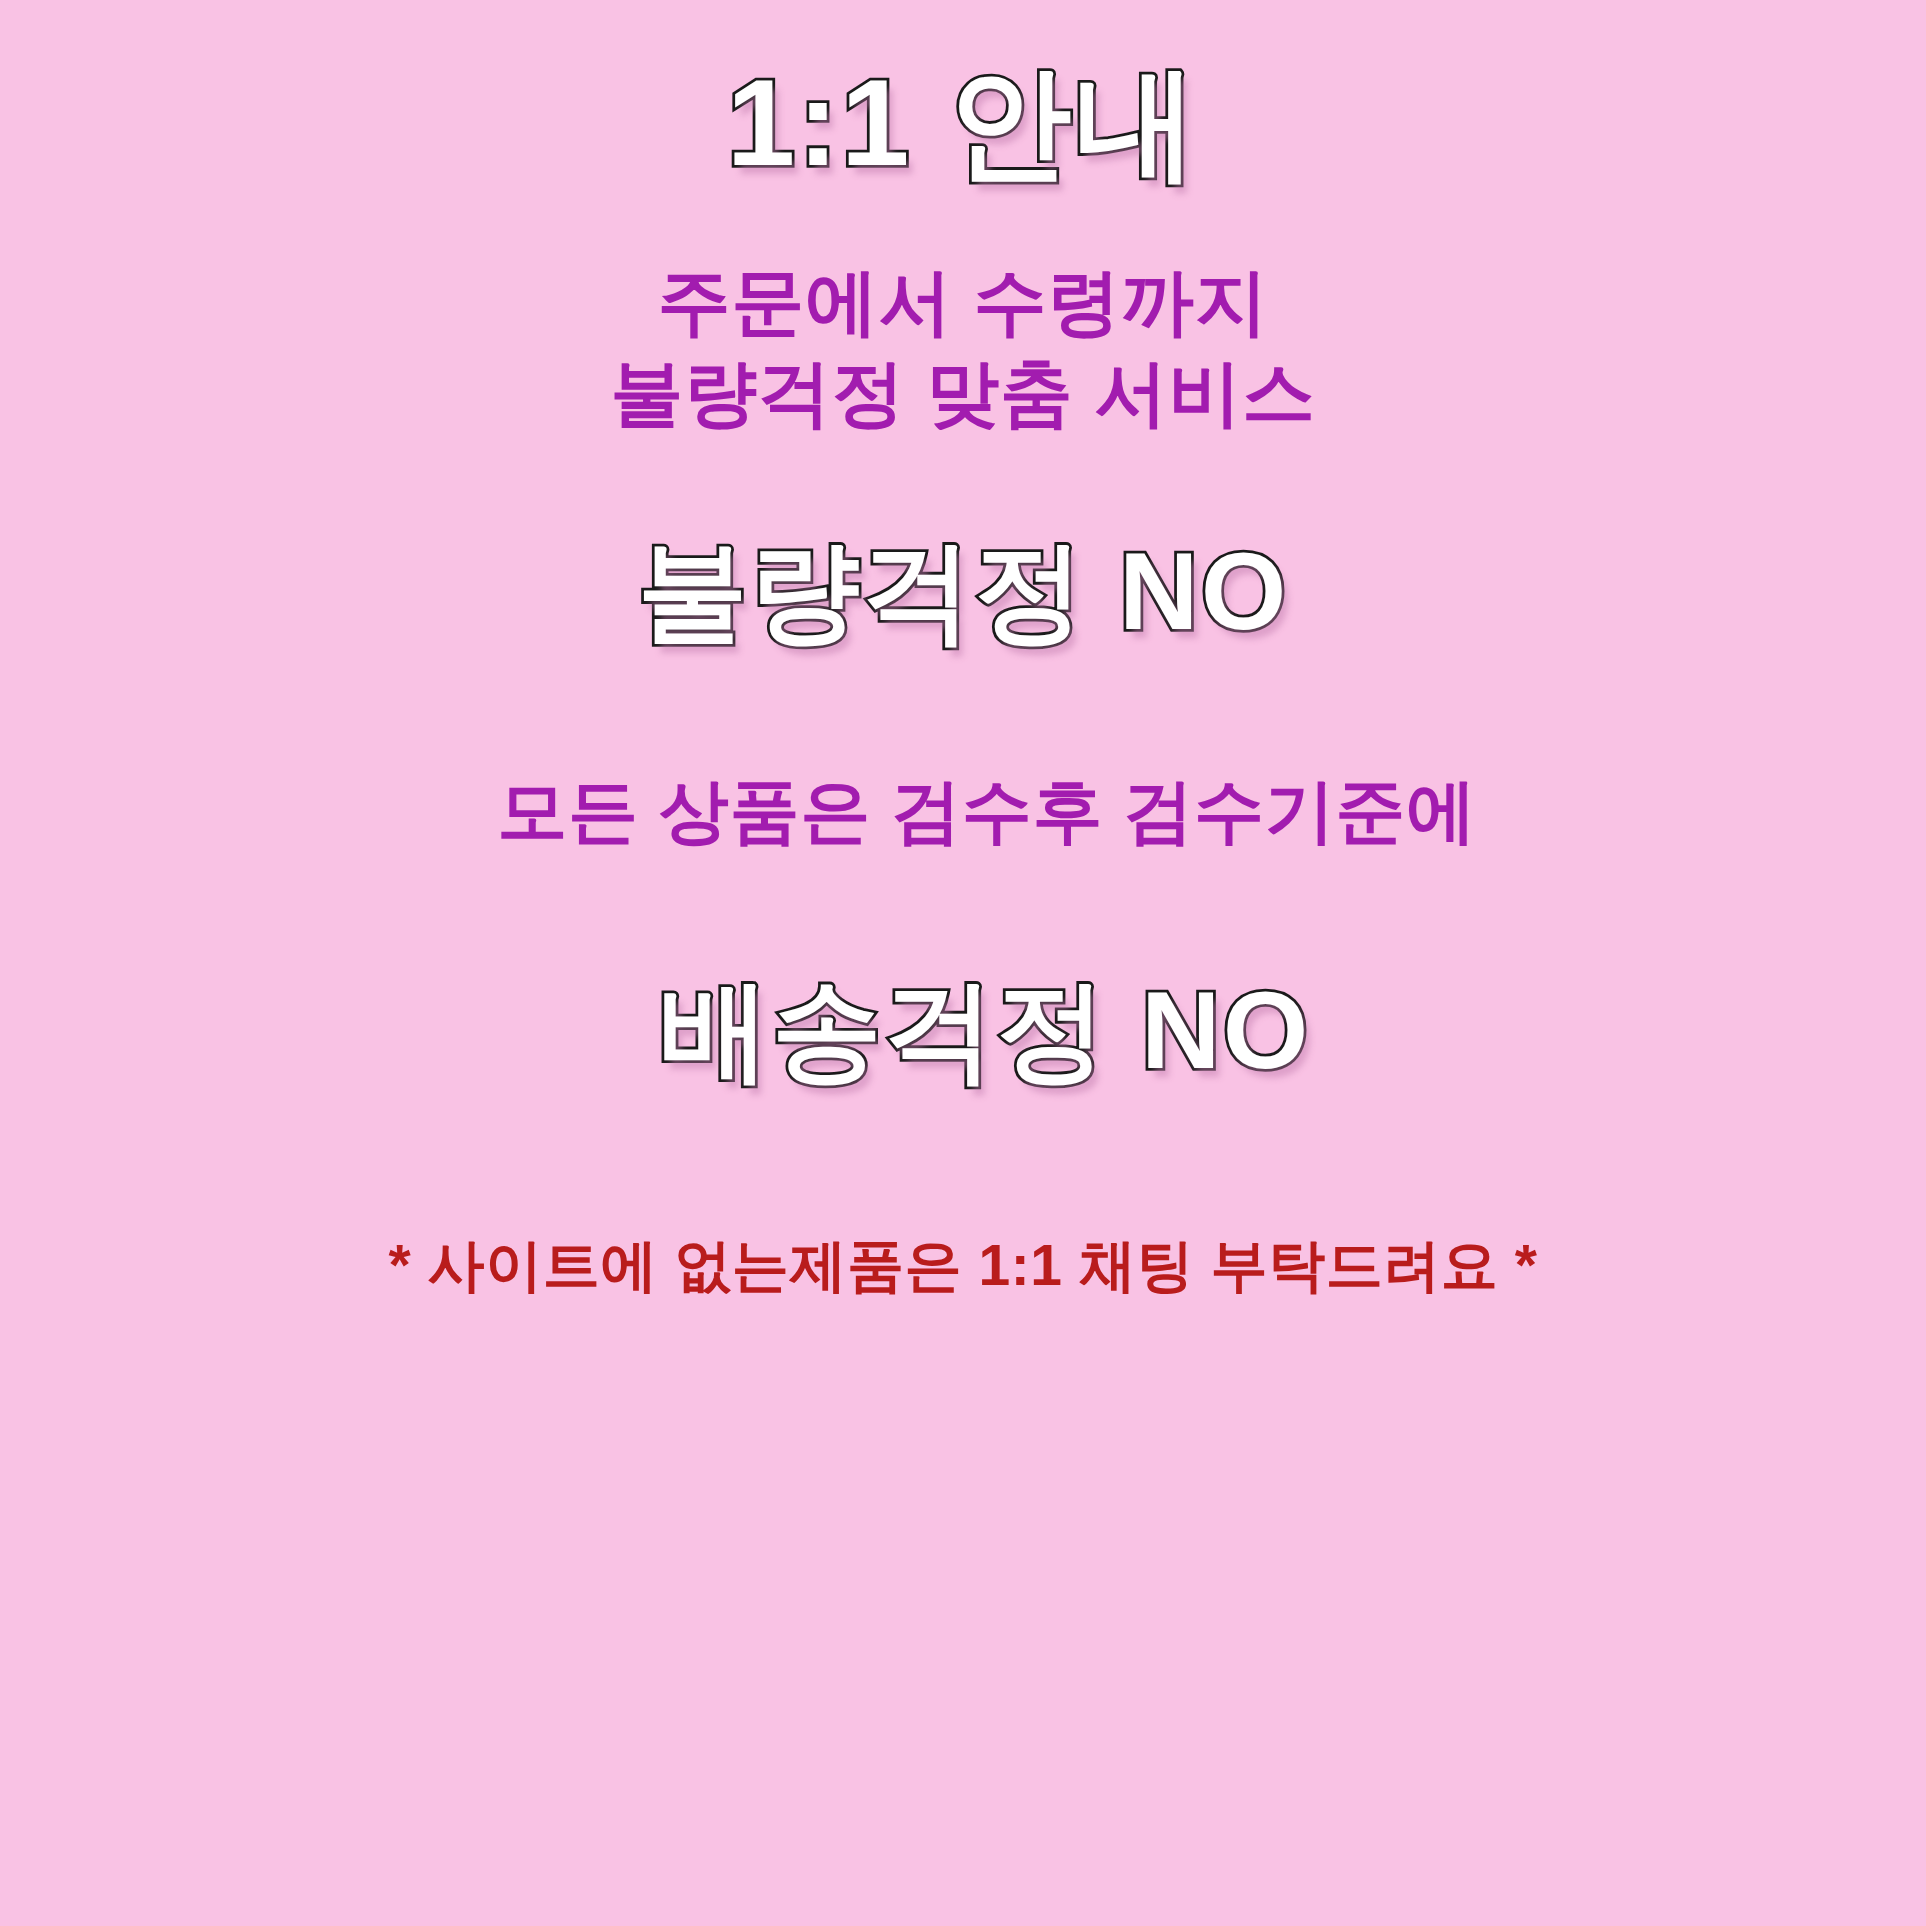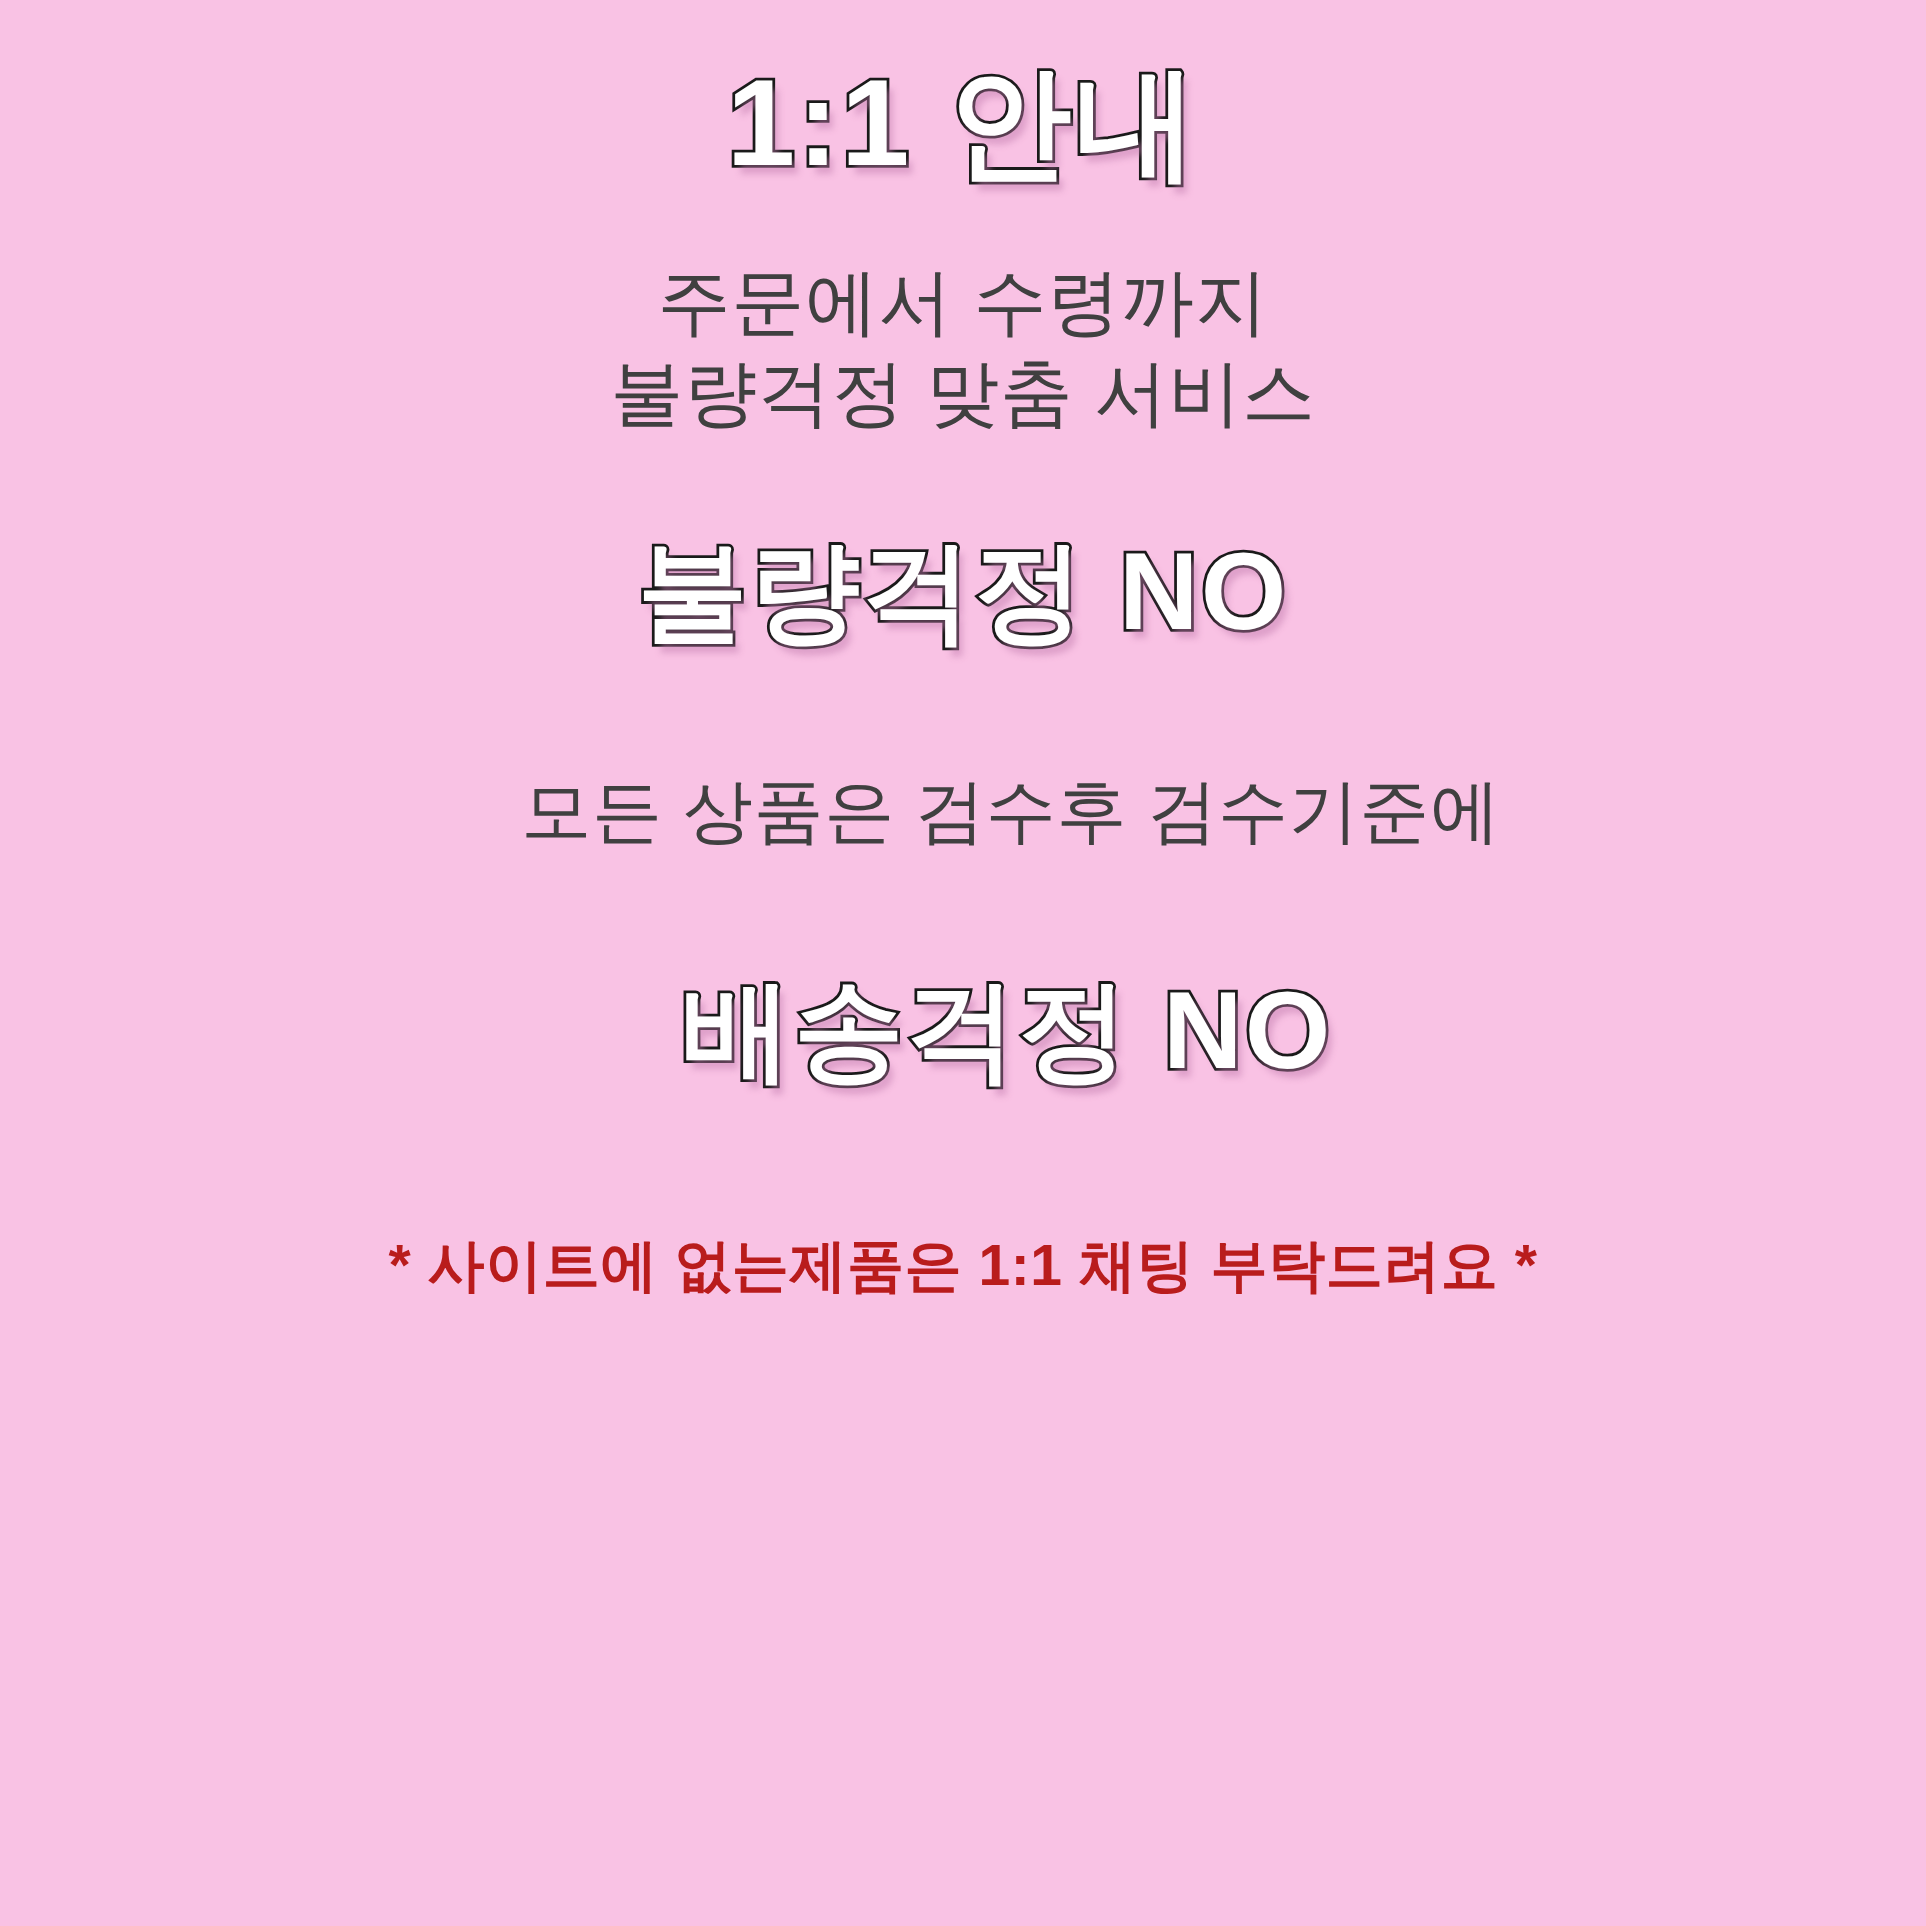--- a/index.html
+++ b/index.html
@@ -14,38 +14,39 @@
     overflow: hidden;
   }
   .poster {
     position: relative;
     width: 1926px;
     height: 1926px;
     background: #f9c2e4;
     box-sizing: border-box;
     display: flex;
     flex-direction: column;
+    align-items: center;
   }
 
   
   .headline {
     color: #ffffff;
     font-weight: 700;
     letter-spacing: 0.02em;
     text-align: center;
     line-height: 1.05;
     -webkit-text-stroke: 5.6px #1a1a1a;
     paint-order: stroke fill;
     text-shadow: 6.3px 8.8px 6.3px rgba(190, 120, 170, 0.45);
   }
 
   
   .bodyline {
-    color: #404040;
-    font-weight: 400;
+    color: #a21caf;
+    font-weight: 700;
     text-align: center;
     line-height: 1.25;
     letter-spacing: 0.01em;
   }
 
   #title {
     font-size: 123px;
     margin-top: 58px;
   }
 

